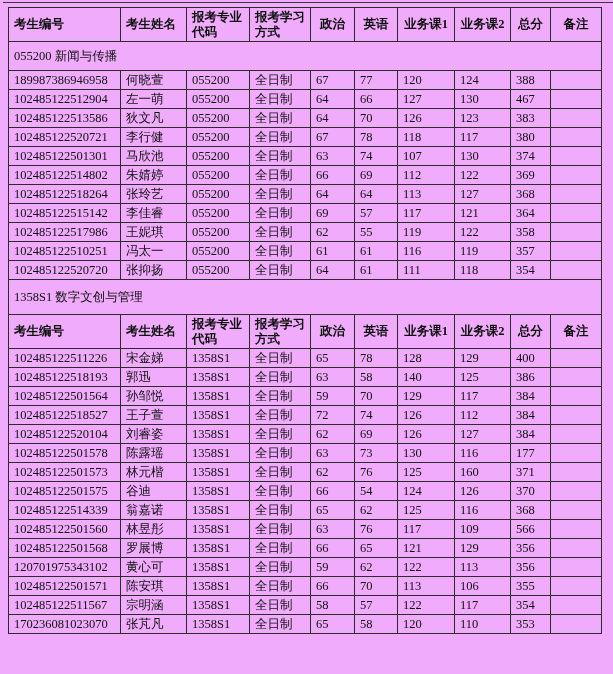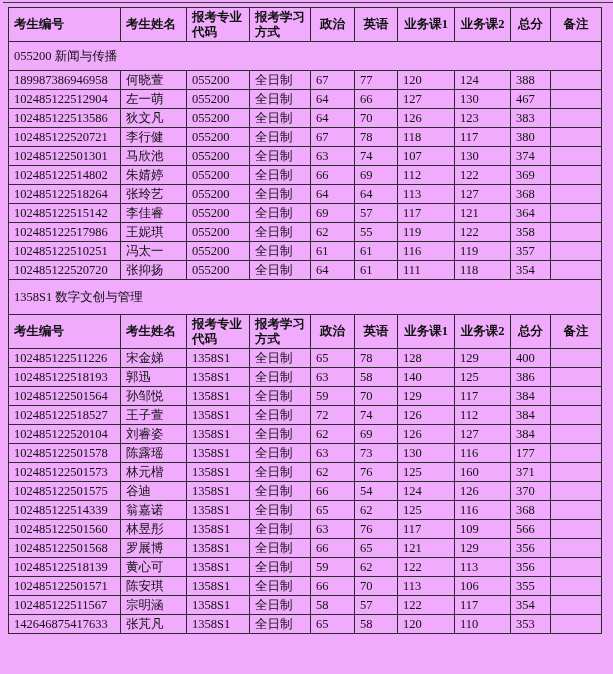--- a/index.html
+++ b/index.html
@@ -376,21 +376,21 @@
           <td>1358S1</td>
           <td>全日制</td>
           <td>66</td>
           <td>65</td>
           <td>121</td>
           <td>129</td>
           <td>356</td>
           <td></td>
         </tr>
         <tr class="data-row">
-          <td>102485122518139</td>
+          <td>120701975343102</td>
           <td>黄心可</td>
           <td>1358S1</td>
           <td>全日制</td>
           <td>59</td>
           <td>62</td>
           <td>122</td>
           <td>113</td>
           <td>356</td>
           <td></td>
         </tr>
@@ -412,21 +412,21 @@
           <td>1358S1</td>
           <td>全日制</td>
           <td>58</td>
           <td>57</td>
           <td>122</td>
           <td>117</td>
           <td>354</td>
           <td></td>
         </tr>
         <tr class="data-row">
-          <td>142646875417633</td>
+          <td>170236081023070</td>
           <td>张芃凡</td>
           <td>1358S1</td>
           <td>全日制</td>
           <td>65</td>
           <td>58</td>
           <td>120</td>
           <td>110</td>
           <td>353</td>
           <td></td>
         </tr>

